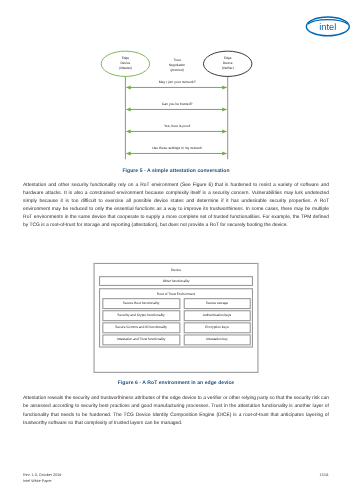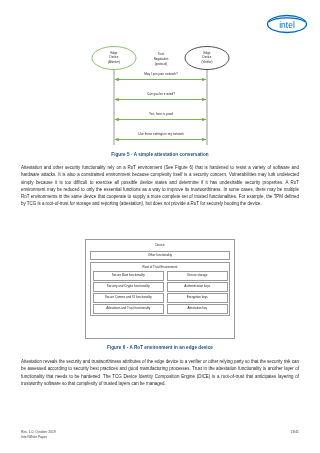--- a/index.html
+++ b/index.html
@@ -13,21 +13,21 @@
     position: relative;
     font-family: "Liberation Sans", sans-serif;
     color: #231f20;
     overflow: hidden;
   }
 
   
   .logo {
     position: absolute;
     top: 14px;
-    right: 12px;
+    right: 1px;
     width: 42px;
     height: 20px;
   }
 
   
   .fig5 {
     position: absolute;
     left: 83px;
     top: 45px;
     width: 154px;

